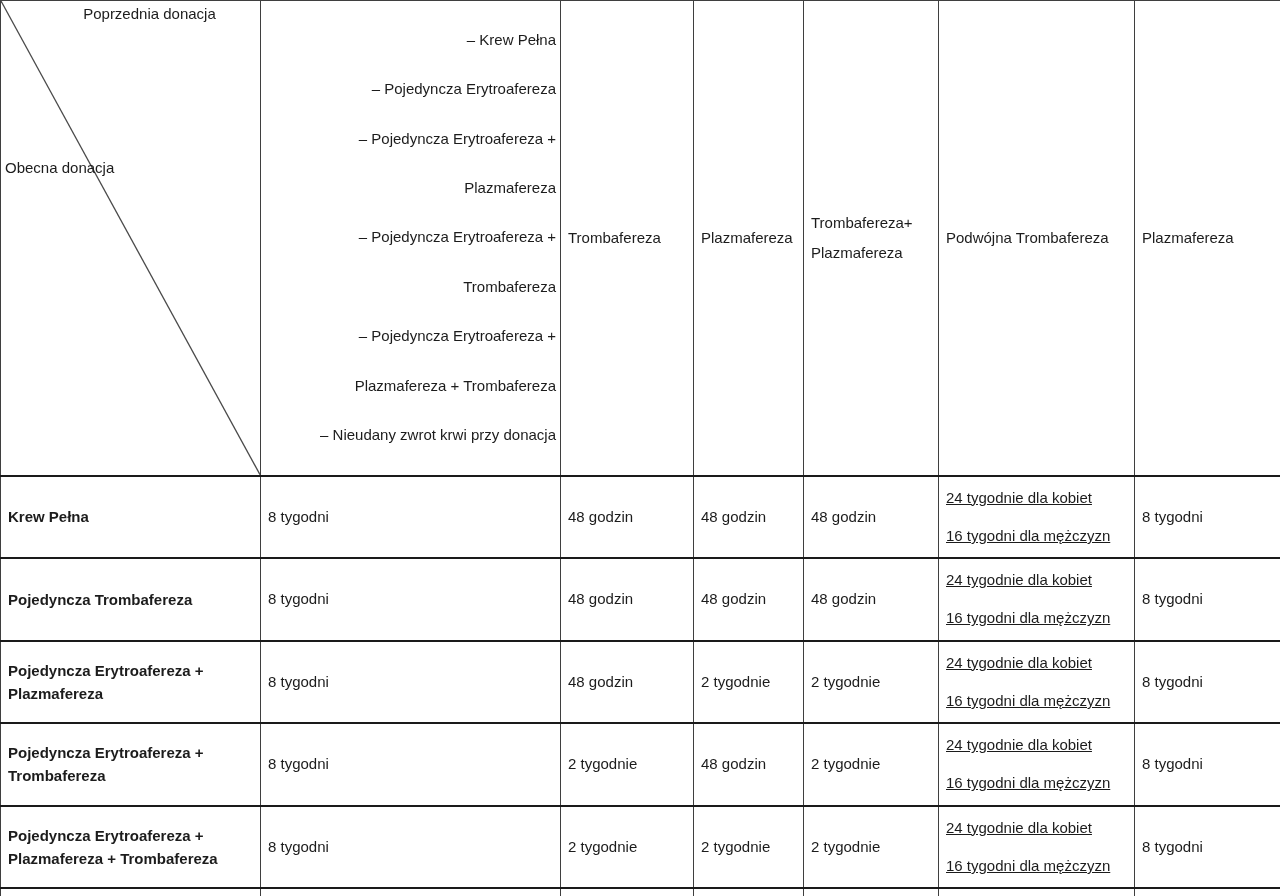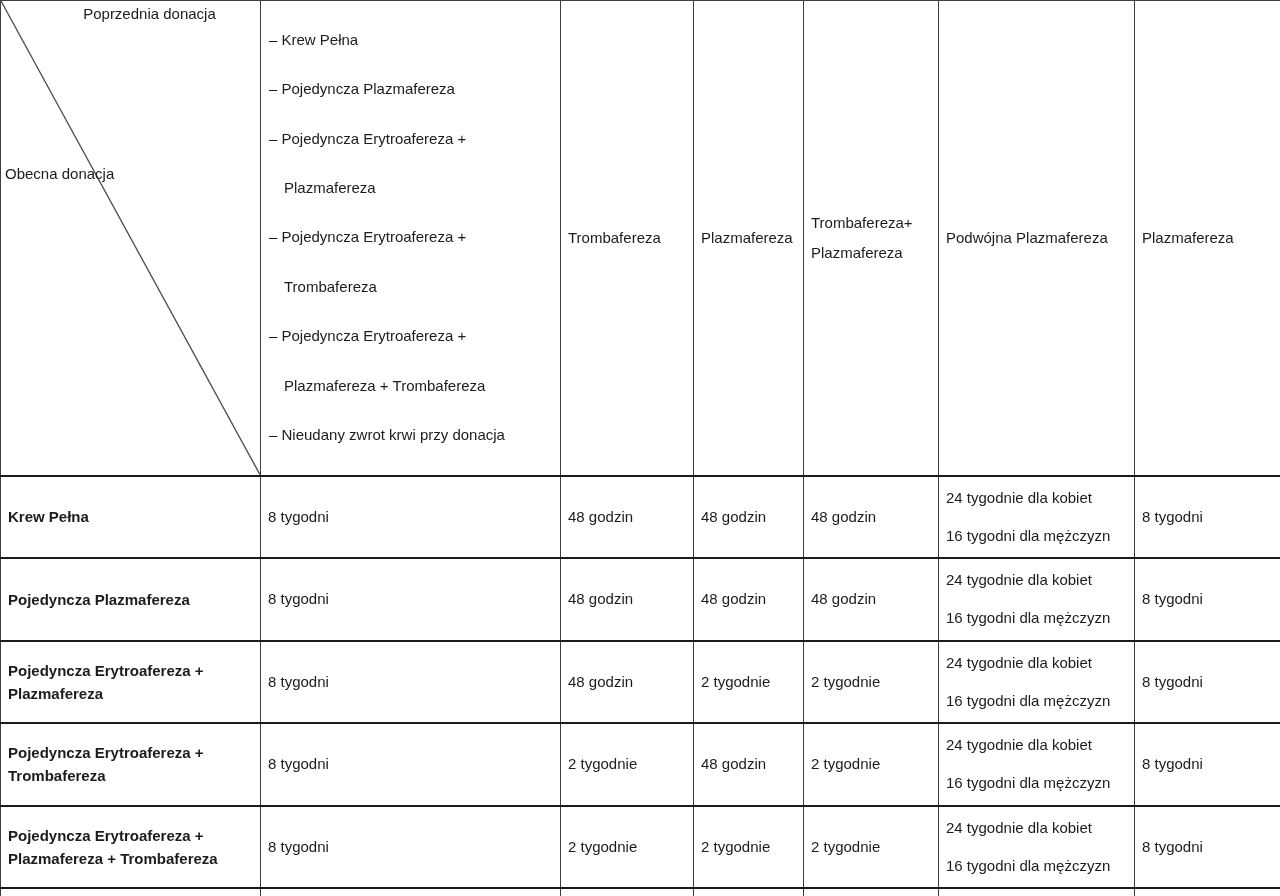--- a/index.html
+++ b/index.html
@@ -35,33 +35,33 @@
   tr.r-short { height: 39px; }
 
   
   th.corner { position: relative; padding: 12px; }
   th.corner svg { position: absolute; inset: 0; width: 100%; height: 100%; display: block; }
   .corner-top {
     position: absolute; top: 3px; left: 46px; right: 8px;
     text-align: center; line-height: 1.3;
   }
   .corner-bottom {
-    position: absolute; top: 157px; left: 4px; line-height: 1.3; margin-top: 6px;
+    position: absolute; top: 157px; left: 4px; line-height: 1.3;
   }
 
   
-  td.plist, th.plist { vertical-align: middle; padding: 2px 4px 2px 8px; line-height: 1.648; }
+  td.plist, th.plist { vertical-align: middle; padding: 2px 4px 2px 8px; line-height: 1.648; text-align: right; }
   .plist .pl-line { white-space: pre-line; }
   .plist .pl-line.cont { padding-left: 15px; }
 
   
   .stack { line-height: 2.0; }
 
   
-  .dual { line-height: 2.55; padding-right: 0; }
+  .dual { line-height: 2.55; padding-right: 0; text-decoration: underline; }
 
   .rowlabel { line-height: 1.55; font-weight: bold; }
 </style>
 </head>
 <body>
 
 <table class="donation">
   <colgroup>
     <col style="width:260px">
       <col style="width:300px">
@@ -75,50 +75,50 @@
     <tr>
       <th class="corner">
         <svg viewBox="0 0 100 100" preserveAspectRatio="none">
           <line x1="0" y1="0" x2="100" y2="100" stroke="#4a4a4a" stroke-width="1.3" vector-effect="non-scaling-stroke"></line>
         </svg>
         <div class="corner-top">Poprzednia donacja</div>
         <div class="corner-bottom">Obecna donacja</div>
       </th>
       <th class="plist">
         <div class="pl-line">– Krew Pełna</div>
-        <div class="pl-line">– Pojedyncza Plazmafereza</div>
+        <div class="pl-line">– Pojedyncza Erytroafereza</div>
         <div class="pl-line">– Pojedyncza Erytroafereza +</div>
         <div class="pl-line cont">Plazmafereza</div>
         <div class="pl-line">– Pojedyncza Erytroafereza +</div>
         <div class="pl-line cont">Trombafereza</div>
         <div class="pl-line">– Pojedyncza Erytroafereza +</div>
         <div class="pl-line cont">Plazmafereza + Trombafereza</div>
         <div class="pl-line">– Nieudany zwrot krwi przy donacja</div>
       </th>
       <th>Trombafereza</th>
       <th>Plazmafereza</th>
       <th class="stack">Trombafereza+
 Plazmafereza</th>
-      <th>Podwójna Plazmafereza</th>
+      <th>Podwójna Trombafereza</th>
       <th>Plazmafereza</th>
     </tr>
   </thead>
   <tbody>
     <tr class="r-tall">
       <th class="rowlabel">Krew Pełna</th>
       <td>8 tygodni</td>
       <td>48 godzin</td>
       <td>48 godzin</td>
       <td>48 godzin</td>
       <td class="dual">24 tygodnie dla kobiet
 16 tygodni dla mężczyzn</td>
       <td>8 tygodni</td>
     </tr>
     <tr class="r-tall">
-      <th class="rowlabel">Pojedyncza Plazmafereza</th>
+      <th class="rowlabel">Pojedyncza Trombafereza</th>
       <td>8 tygodni</td>
       <td>48 godzin</td>
       <td>48 godzin</td>
       <td>48 godzin</td>
       <td class="dual">24 tygodnie dla kobiet
 16 tygodni dla mężczyzn</td>
       <td>8 tygodni</td>
     </tr>
     <tr class="r-tall">
       <th class="rowlabel">Pojedyncza Erytroafereza +

